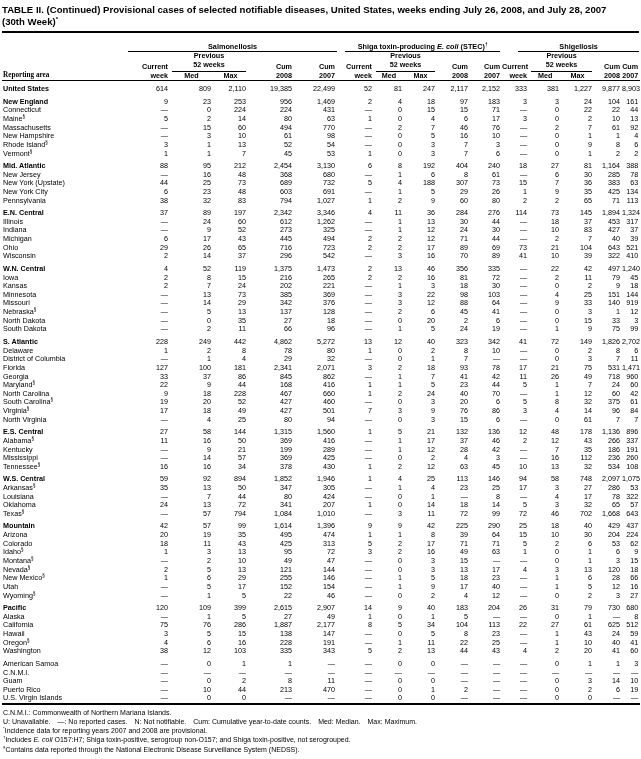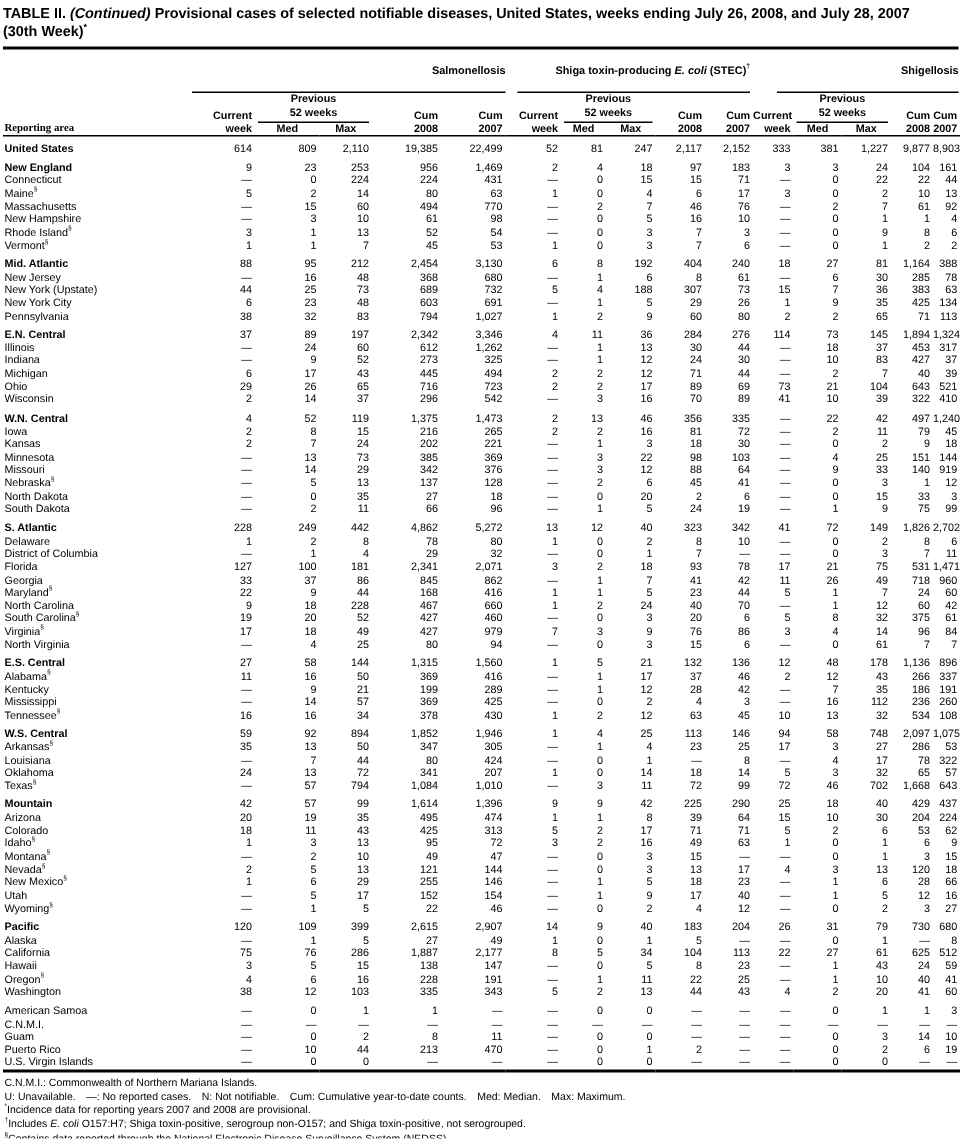--- a/index.html
+++ b/index.html
@@ -8,30 +8,30 @@
     width: 641px; height: 759px; overflow: hidden;
     font-family: "Liberation Sans", "DejaVu Sans", sans-serif;
     color: #000;
   }
   .page { padding: 4px 1px 0 2px; }
   .title {
     font-size: 9.6px; font-weight: 700; line-height: 12px;
     padding-bottom: 3px; border-bottom: 2.5px solid #000; width: 637px;
     letter-spacing: 0;
   }
-  .title .it { font-style: italic; }
+  .title .it { }
   sup { font-size: 0.62em; vertical-align: super; line-height: 0; }
   table {
     border-collapse: collapse; table-layout: fixed; width: 638px;
     font-size: 7.2px; margin-top: 0;
   }
   thead { border-bottom: 1.5px solid #000; }
   thead th { font-weight: 700; padding: 0; vertical-align: bottom; font-size: 7.2px; text-align: right; }
   tr.h-group th { padding-top: 5px; }
-  .grp-inner { border-bottom: 1px solid #000; text-align: right; padding-bottom: 10px; font-size: 7.3px; white-space: nowrap; }
+  .grp-inner { border-bottom: 1px solid #000; text-align: center; padding-bottom: 0; font-size: 7.3px; white-space: nowrap; }
   .g1 .grp-inner { margin-left: 20px; }
   .g2 .grp-inner { margin: 0 2px 0 8px; }
   .g3 .grp-inner { margin: 4px 1px 0 16px; }
   th.ctr { text-align: center; }
   th.r { padding-right: 2px; }
   .wk-inner { border-bottom: 1px solid #000; text-align: center; padding-bottom: 1px; margin: 0 2px; white-space: nowrap; }
   th.area-h { text-align: left; vertical-align: bottom; padding-left: 1px; padding-bottom: 1px; font-family: Liberation Serif, serif; }
   tr.h-prev th, tr.h-cur th, tr.h-sub th { line-height: 8.8px; }
   tbody { border-bottom: 2.5px solid #000; }
   tbody td { padding: 0 2px 0 0; line-height: 8.65px; white-space: nowrap; }
@@ -762,21 +762,21 @@
           <td class="num">32</td>
           <td class="num">375</td>
           <td class="num">61</td>
         </tr>
         <tr>
           <td class="area">Virginia<sup>§</sup></td>
           <td class="num">17</td>
           <td class="num">18</td>
           <td class="num">49</td>
           <td class="num">427</td>
-          <td class="num">979</td>
+          <td class="num">501</td>
           <td class="num">7</td>
           <td class="num">3</td>
           <td class="num">9</td>
           <td class="num">76</td>
           <td class="num">86</td>
           <td class="num">3</td>
           <td class="num">4</td>
           <td class="num">14</td>
           <td class="num">96</td>
           <td class="num">84</td>

